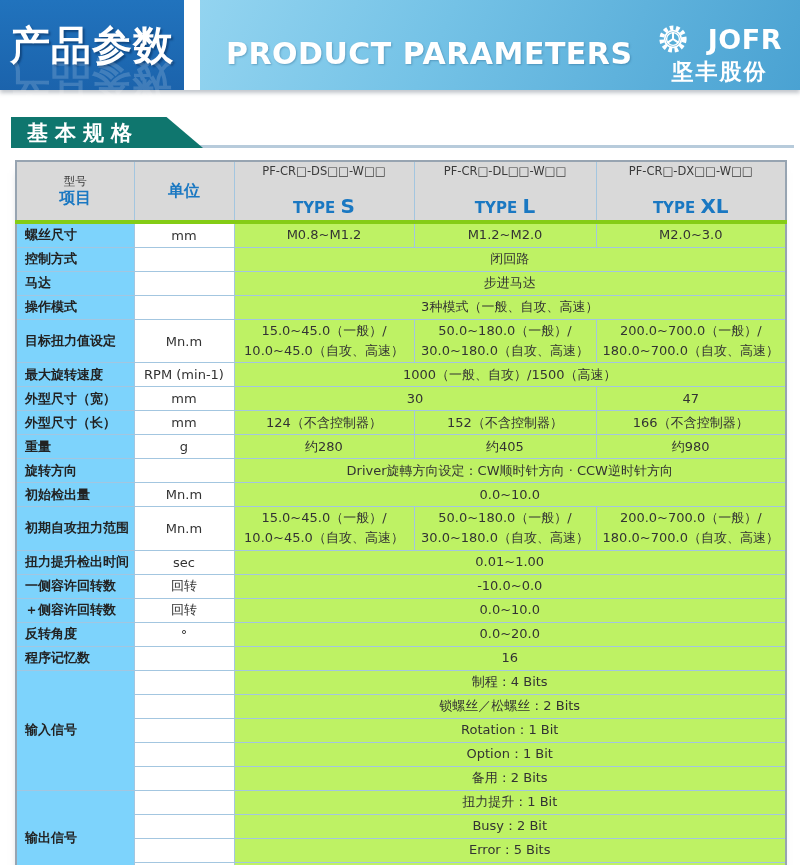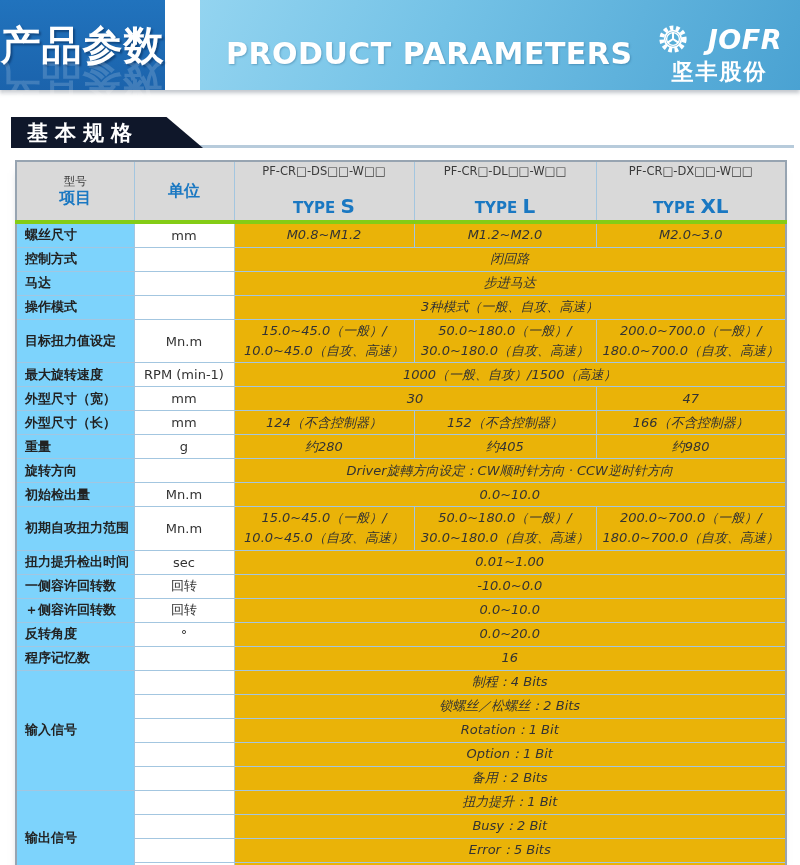--- a/index.html
+++ b/index.html
@@ -5,48 +5,48 @@
   html,body{margin:0;padding:0;background:#fff;}
   body{
     width:800px;height:865px;position:relative;overflow:hidden;
     font-family:"DejaVu Sans","Liberation Sans",sans-serif;
     -webkit-font-smoothing:antialiased;
   }
 
   
   .banner{position:relative;height:90px;box-shadow:0 3px 4px rgba(100,110,125,.4);}
   .banner-left{
-    position:absolute;left:0;top:0;width:165px;height:90px;
+    position:absolute;left:0;top:0;width:184px;height:90px;
     background:linear-gradient(180deg,#2173bd 0%,#1b63ac 100%);
     display:flex;align-items:center;justify-content:center;overflow:visible;z-index:2;
   }
   .cn-wrap{position:relative;line-height:1;}
   .cn-main{font-size:40px;font-weight:800;color:#fff;letter-spacing:1px;
     text-shadow:2px 2px 2px rgba(0,30,70,.45);}
   .cn-ref{position:absolute;left:0;top:86%;width:100%;transform:scaleY(-1);
     font-size:40px;font-weight:800;color:#fff;letter-spacing:1px;opacity:.16;pointer-events:none;}
   .banner-right{
     margin-left:200px;height:90px;
     background:linear-gradient(115deg,#93d4f0 0%,#74c2e6 40%,#4aa2d2 100%);
     display:flex;align-items:center;justify-content:space-between;
     padding:16px 18px 0 26px;box-sizing:border-box;
   }
   .en-title{font-size:30px;font-weight:800;color:#fff;letter-spacing:.5px;
     text-shadow:1px 1px 2px rgba(30,80,120,.35);}
   .brand{display:flex;flex-direction:column;align-items:center;line-height:1.05;}
-  .brand-top{display:flex;align-items:center;gap:19px;font-style:italic;}
+  .brand-top{display:flex;align-items:center;gap:19px;}
   .brand-name{font-size:27px;font-weight:800;color:#fff;letter-spacing:.5px;}
   .brand-company{font-size:22px;font-weight:800;color:#fff;letter-spacing:2px;margin-top:2px;}
 
   
   .section-bar{position:relative;height:31px;margin-top:27px;}
   .section-line{position:absolute;left:11px;right:6px;bottom:0;height:3px;background:#b7cbdb;}
   .section-flag{
     position:absolute;left:11px;bottom:0;width:192px;height:31px;
-    background:#0f172a;
+    background:#0f766e;
     clip-path:polygon(0 0,81% 0,100% 100%,0 100%);
     display:flex;align-items:center;
   }
   .section-flag span{
     color:#fff;font-size:21px;font-weight:800;letter-spacing:7px;
     padding-left:16px;white-space:nowrap;
   }
 
   
   .table-wrap{margin:12px 15px 0 15px;box-shadow:0 8px 9px -5px rgba(70,80,95,.55);}
@@ -55,22 +55,22 @@
   th,td{border:1px solid #a3c6e0;padding:1px 4px;vertical-align:middle;}
   thead th{background:#d9d9d9;height:46px;padding:2px 2px;}
   thead{border-bottom:4px solid #84cc16;}
   .model-small{font-size:11.5px;font-weight:400;color:#3a3a3a;line-height:1.3;}
   .item-blue{font-size:16px;font-weight:700;color:#1a78c2;line-height:1.25;}
   .type-blue{font-size:15px;font-weight:800;color:#1a78c2;line-height:1.2;margin-top:15px;}
   .type-blue .big{font-size:20px;}
   td.lbl{background:#7dd3fc;text-align:left;padding-left:8px;
     font-size:13px;font-weight:600;color:#222;}
   td.unit{text-align:center;font-size:13px;color:#333;background:#fff;}
-  td.val{text-align:center;font-size:13px;color:#333;background:#eab308;
-    white-space:pre-line;line-height:1.55;font-style:italic;}
+  td.val{text-align:center;font-size:13px;color:#333;background:#bef264;
+    white-space:pre-line;line-height:1.55;}
   tbody td{height:21px;}
 </style>
 </head>
 <body>
 
 <div class="banner">
   <div class="banner-left">
     <div class="cn-wrap">
       <div class="cn-main">产品参数</div>
       <div class="cn-ref">产品参数</div>

